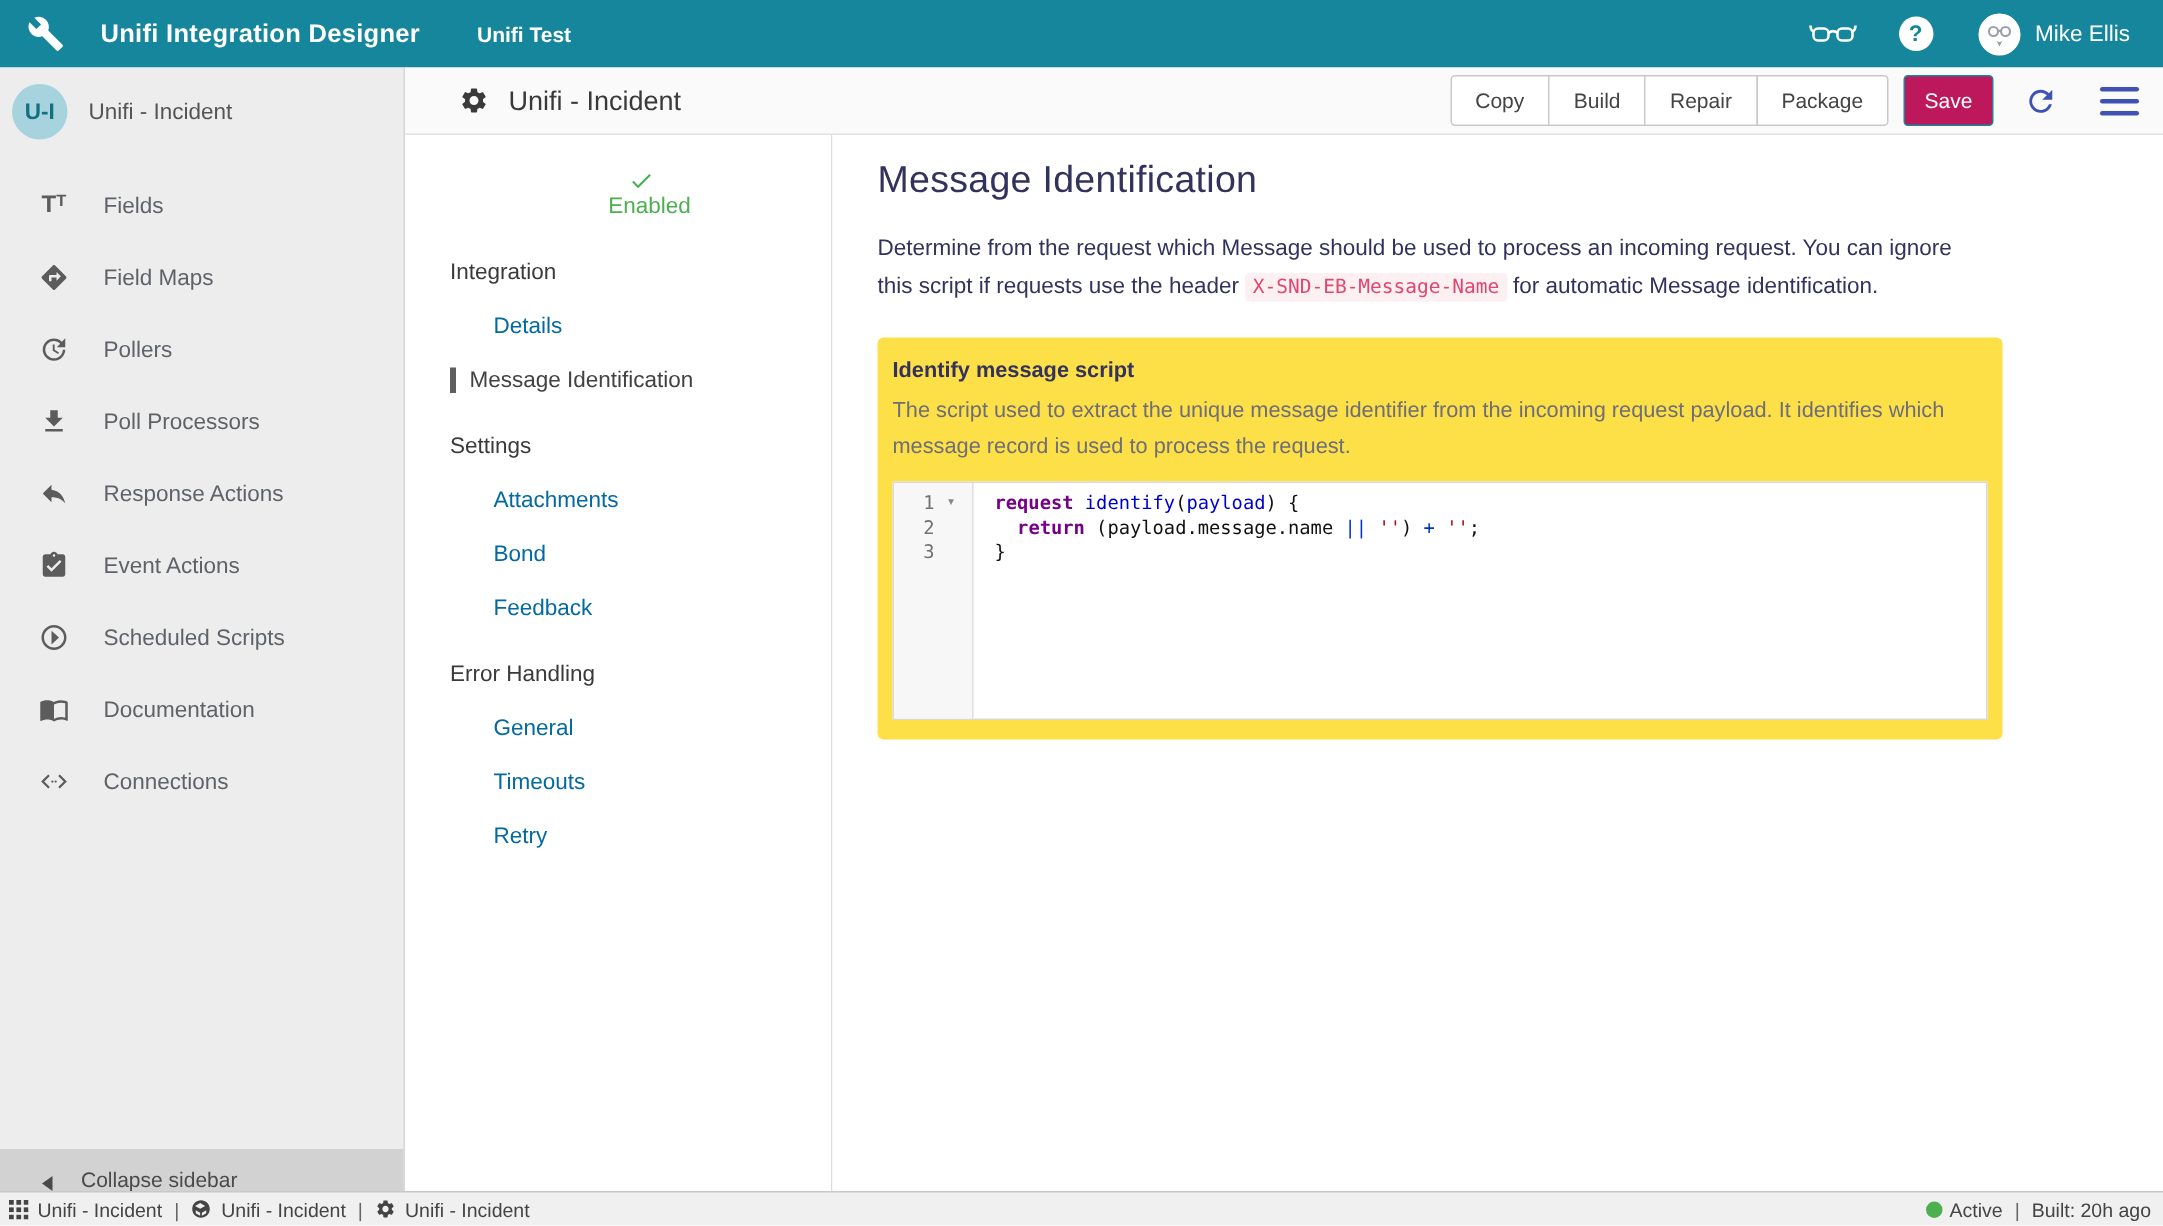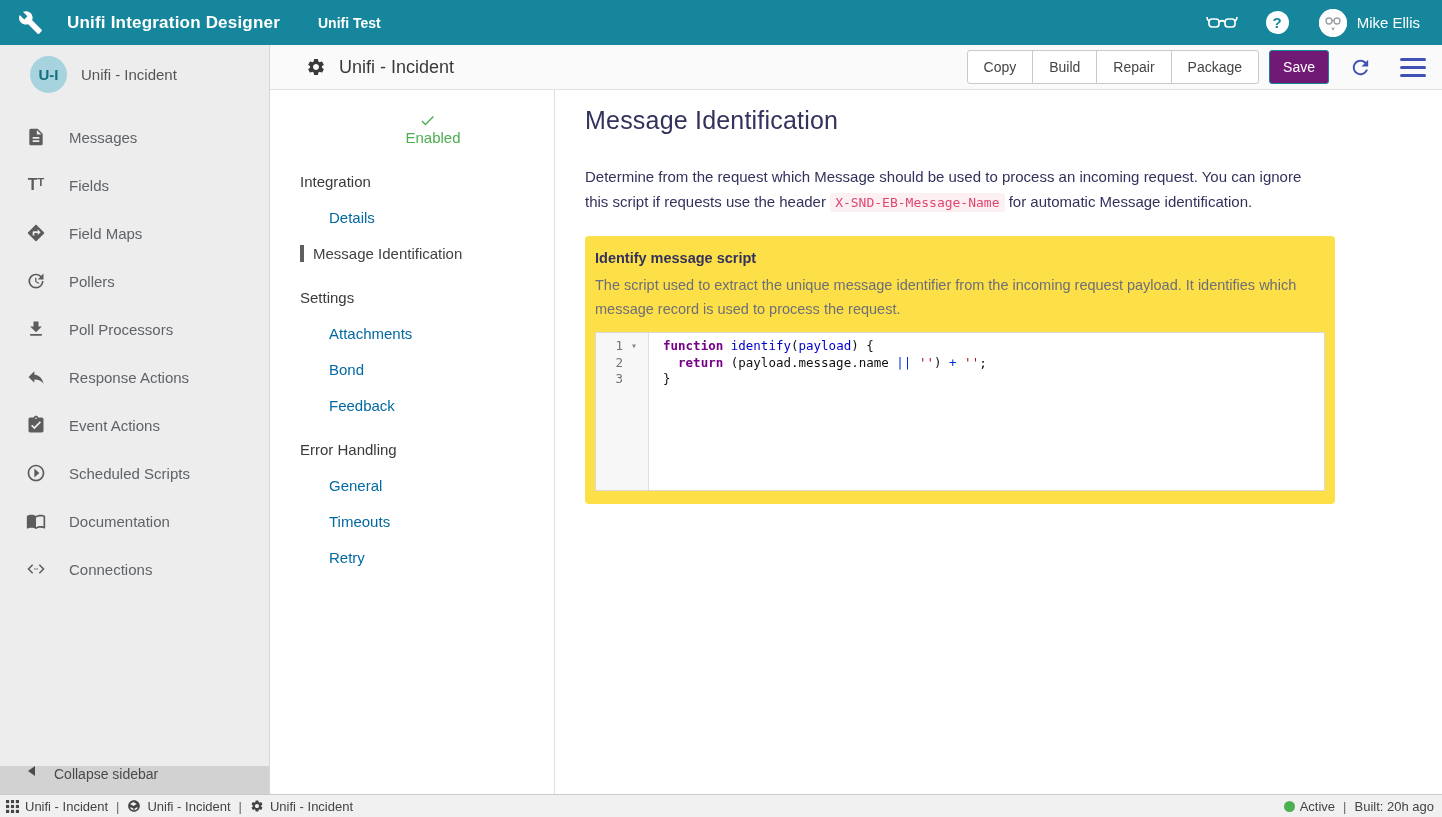--- a/index.html
+++ b/index.html
@@ -16,62 +16,62 @@
   .tb-icon { display:flex; align-items:center; justify-content:center; cursor:pointer; }
   .help-circle { width:23px; height:23px; background:#fff; border-radius:50%; color:#15869b; font-weight:bold; font-size:15px; display:flex; align-items:center; justify-content:center; margin-left:28px; }
   .avatar-user { width:28px; height:28px; border-radius:50%; background:#fff; margin-left:30px; position:relative; overflow:hidden; }
   .topbar .user-name { margin-left:10px; margin-right:22px; font-size:15px;text-align:right; }
 
   
   .cols { flex:1; display:flex; min-height:0; }
 
   
   .sidebar { width:270px; flex:0 0 270px; background:#ededed; border-right:1px solid #d7d7d7; display:flex; flex-direction:column; }
-  .sb-head { height:58px; display:flex; align-items:center; padding-left:30px; }
+  .sb-head { height:58px; display:flex; align-items:center; padding-left:8px; }
   .sb-avatar { width:37px; height:37px; border-radius:50%; background:#a6d3de; color:#13707f; font-weight:bold; font-size:15px; display:flex; align-items:center; justify-content:center; }
   .sb-name { margin-left:14px; font-size:15px; color:#555; }
   .sb-items { margin-top:10px; }
   .sb-item { height:48px; display:flex; align-items:center; padding-left:24px; cursor:pointer; color:#5f6368; }
   .sb-item .ic { width:24px; display:flex; justify-content:center; }
   .sb-item .lbl { margin-left:21px; font-size:15px; }
   .sb-fill { flex:1; }
-  .collapse-row { height:28px; background:#d2d2d2; display:flex; align-items:flex-start; cursor:pointer; }
+  .collapse-row { height:28px; background:#d2d2d2; display:flex; align-items:flex-end; cursor:pointer; }
   .collapse-tri { width:0; height:0; border-top:5px solid transparent; border-bottom:5px solid transparent; border-right:7px solid #4a4a4a; margin-left:28px; }
   .collapse-lbl { margin-left:19px; font-size:14px; color:#4a4a4a; }
 
   
   .rightcol { flex:1; display:flex; flex-direction:column; min-width:0; }
   .content-header { height:45px; flex:0 0 45px; background:#fafafa; border-bottom:1px solid #e2e2e2; display:flex; align-items:center; }
   .ch-gear { margin-left:36px; display:flex; }
   .ch-title { margin-left:13px; font-size:18px; color:#3a3a3a; }
   .ch-spacer { flex:1; }
   .btn-group { display:flex; }
   .btn { height:34px; background:#fff; border:1px solid #c9c9c9; color:#444; font-size:14px; padding:0 16px; font-family:"Liberation Sans",sans-serif; cursor:pointer; }
   .btn + .btn { margin-left:-1px; }
   .btn:first-child { border-radius:3px 0 0 3px; }
   .btn:last-child { border-radius:0 3px 3px 0; }
-  .btn-save { height:34px; margin-left:10px; background:#701a75; border:1px solid #15869b; color:#fff; font-size:14px; padding:0 13px; border-radius:3px; cursor:pointer; font-family:"Liberation Sans",sans-serif; }
+  .btn-save { height:34px; margin-left:10px; background:#be185d; border:1px solid #15869b; color:#fff; font-size:14px; padding:0 13px; border-radius:3px; cursor:pointer; font-family:"Liberation Sans",sans-serif; }
   .refresh-btn { margin-left:20px; cursor:pointer; display:flex; }
   .burger { margin-left:28px; margin-right:16px; cursor:pointer; display:flex; flex-direction:column; gap:5px; }
   .burger div { width:26px; height:3px; background:#3f51b5; border-radius:2px; }
 
   .body-split { flex:1; display:flex; min-height:0; }
 
   
   .subnav { width:285px; flex:0 0 285px; border-right:1px solid #ddd; background:#fff; padding:22px 0 0 30px; }
   .enabled-row { display:flex; align-items:center; cursor:pointer;flex-direction:column; }
   .enabled-row .lbl { margin-left:12px; font-size:15px; color:#4caf50; }
   .sn-section-title { margin-top:27px; font-size:15px; color:#3a3a3a; }
   .sn-item { margin-top:19px; margin-left:29px; font-size:15px; color:#0369a1; cursor:pointer; }
   .sn-item.active { margin-left:0; border-left:4px solid #5f5f5f; padding-left:9px; color:#424242; }
 
   
   .main { flex:1; padding:16px 0 0 30px; background:#fff; overflow:hidden; }
   .main h1 { font-size:25px; font-weight:500; color:#32325d; letter-spacing:.2px; }
-  .main .desc { margin-top:29px; max-width:732px; font-size:15px; line-height:25px; color:#32325d; }
+  .main .desc { margin-top:18px; max-width:732px; font-size:15px; line-height:25px; color:#32325d; }
   .code-badge { font-family:"DejaVu Sans Mono",monospace; font-size:13px; color:#e0476f; background:#fdf0f3; padding:2px 5px; border-radius:3px; }
 
   .card { margin-top:21px; width:750px; background:#fde047; border-radius:4px; padding:14px 10px 13px; }
   .card-title { font-size:14.5px; font-weight:bold; color:#32325d; }
   .card-desc { margin-top:7px; font-size:14.5px; line-height:24px; color:#6e6e78; }
   .editor { margin-top:11px; height:159px; background:#fff; border:1px solid #d9d9d9; display:flex; font-family:"DejaVu Sans Mono",monospace; font-size:12.5px; line-height:16.5px; cursor:text; }
   .gutter { width:53px; flex:0 0 53px; background:#f7f7f7; border-right:1px solid #e0e0e0; padding-top:5px; color:#737373; }
   .g-line { display:flex; }
   .g-num { width:27px; text-align:right; }
   .g-fold { width:22px; text-align:center; font-size:10px; color:#888; cursor:pointer; }
@@ -135,28 +135,20 @@
   <div class="cols">
 
     <div class="sidebar">
       <div class="sb-head">
         <div class="sb-avatar">U-I</div>
         <div class="sb-name">Unifi - Incident</div>
       </div>
 
       <div class="sb-items">
         <div class="sb-item">
-          <span class="ic">
-            <svg width="20" height="20" viewBox="0 0 24 24" fill="#5c5c5c">
-                <path d="M14 2H6c-1.1 0-2 .9-2 2v16c0 1.1.9 2 2 2h12c1.1 0 2-.9 2-2V8l-6-6zm2 16H8v-2h8v2zm0-4H8v-2h8v2zm-3-5V3.5L18.5 9H13z"></path>
-              </svg>
-          </span>
-          <span class="lbl">Messages</span>
-        </div>
-        <div class="sb-item">
           <span class="ic" style="font-weight:bold;color:#5c5c5c;">
               <span style="font-size:16px;">T</span>
               <span style="font-size:11px;">T</span>
             </span>
           <span class="lbl">Fields</span>
         </div>
         <div class="sb-item">
           <span class="ic">
             <svg width="20" height="20" viewBox="0 0 24 24" fill="#5c5c5c">
                 <path d="M21.71 11.29l-9-9c-.39-.39-1.02-.39-1.41 0l-9 9c-.39.39-.39 1.02 0 1.41l9 9c.39.39 1.02.39 1.41 0l9-9c.39-.38.39-1.01 0-1.41zM14 14.5V12h-4v3H8v-4c0-.55.45-1 1-1h5V7.5l3.5 3.5-3.5 3.5z"></path>
@@ -302,21 +294,21 @@
                 <div class="g-line">
                   <span class="g-num">2</span>
                   <span class="g-fold"></span>
                 </div>
                 <div class="g-line">
                   <span class="g-num">3</span>
                   <span class="g-fold"></span>
                 </div>
               </div>
               <div class="code-area">
-                <div class="code-line"><span class="tok kw">function</span><span class="tok pl"> </span><span class="tok def">identify</span><span class="tok pl">(</span><span class="tok def">payload</span><span class="tok pl">) {</span></div>
+                <div class="code-line"><span class="tok kw">request</span><span class="tok pl"> </span><span class="tok def">identify</span><span class="tok pl">(</span><span class="tok def">payload</span><span class="tok pl">) {</span></div>
                 <div class="code-line"><span class="tok pl">  </span><span class="tok kw">return</span><span class="tok pl"> (</span><span class="tok pl">payload.message.name</span><span class="tok pl"> </span><span class="tok op">||</span><span class="tok pl"> </span><span class="tok str">''</span><span class="tok pl">) </span><span class="tok op">+</span><span class="tok pl"> </span><span class="tok str">''</span><span class="tok pl">;</span></div>
                 <div class="code-line"><span class="tok pl">}</span></div>
               </div>
             </div>
           </div>
         </div>
       </div>
     </div>
   </div>
 

